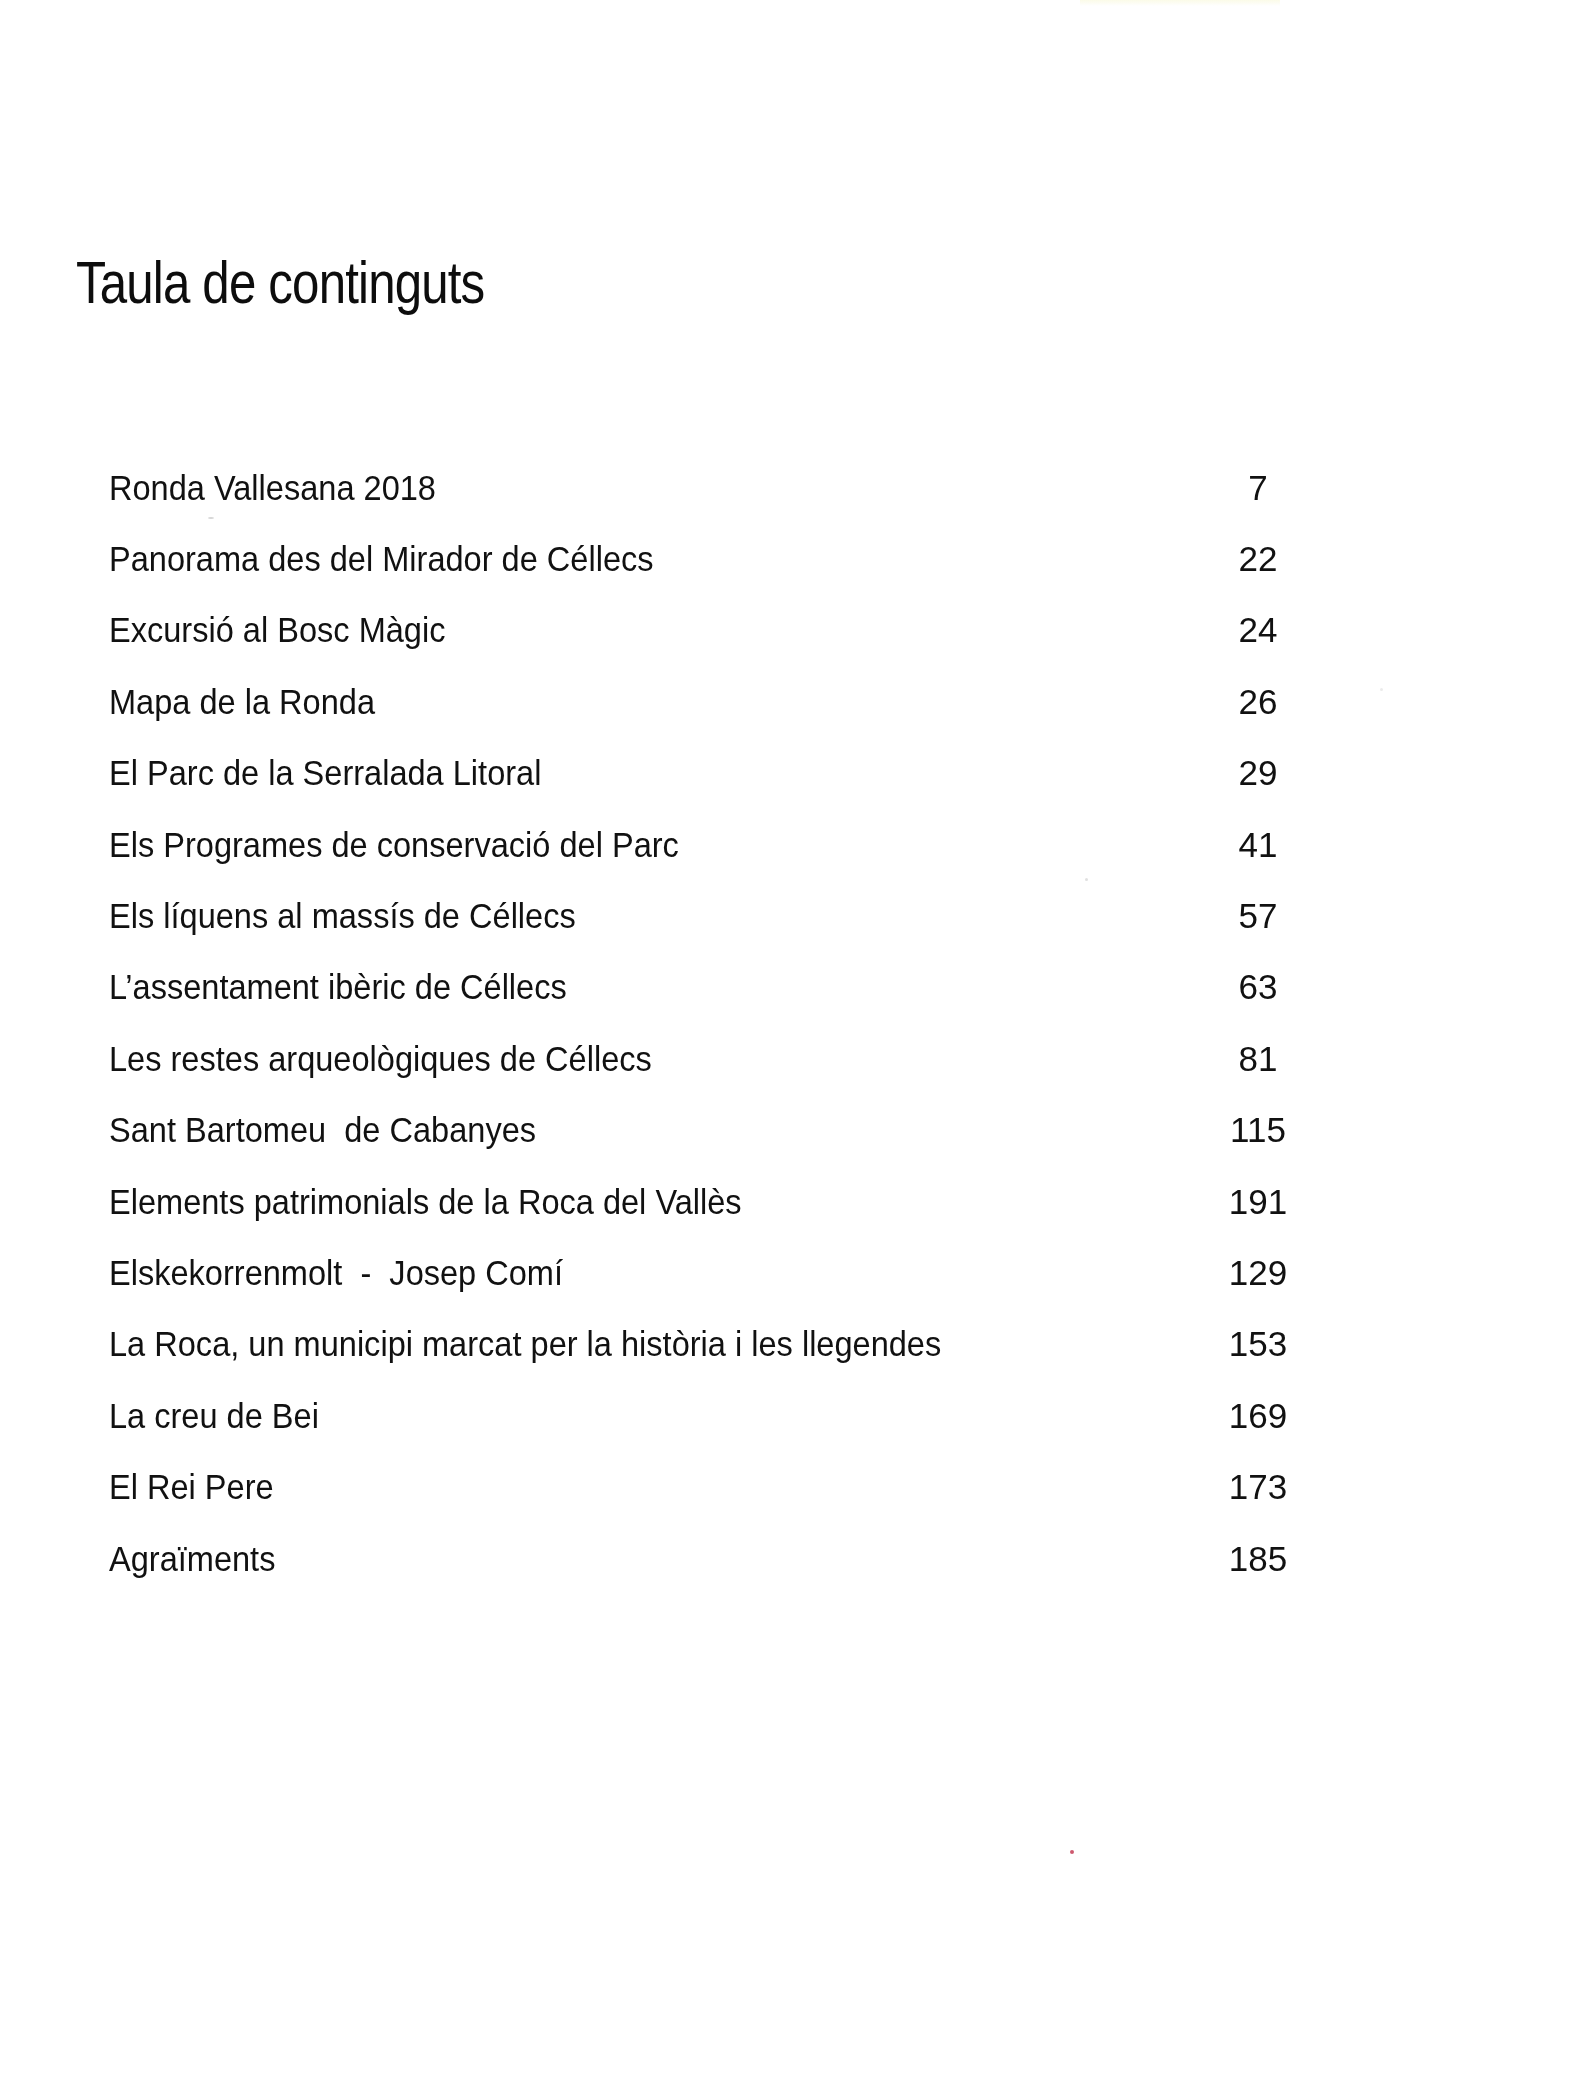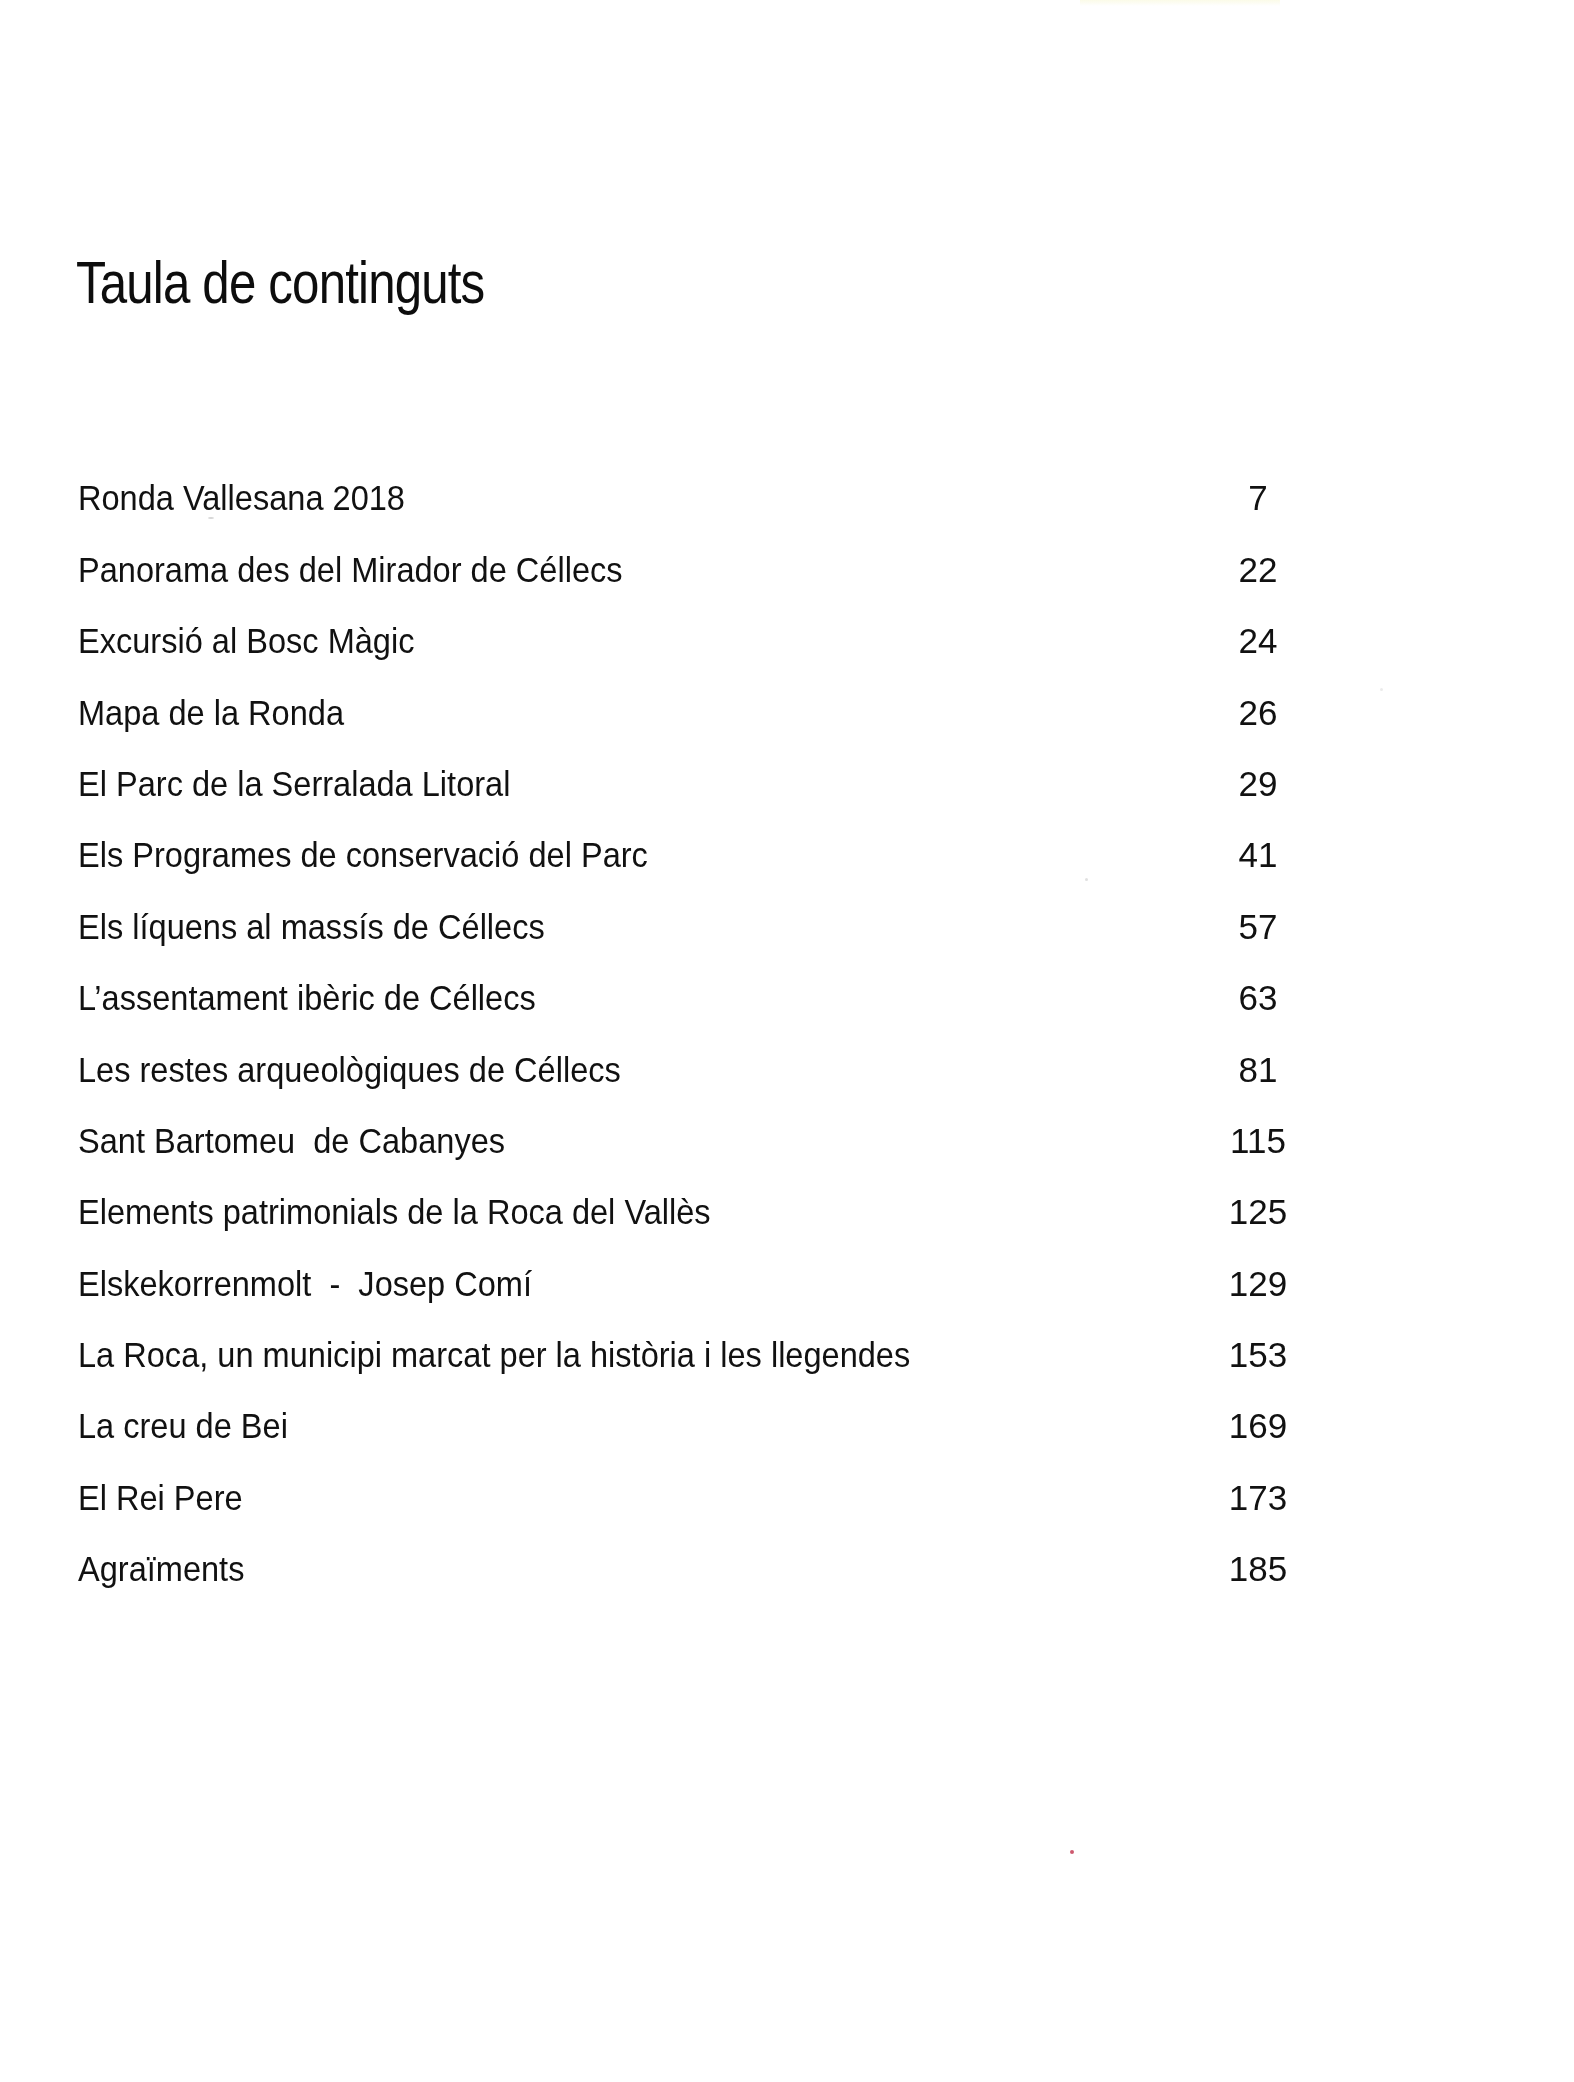--- a/index.html
+++ b/index.html
@@ -50,25 +50,26 @@
       left: 78px;
       top: 452px;
       width: 1230px;
       margin: 0;
       padding: 0;
       list-style: none;
     }
     .toc-row {
       display: flex;
       justify-content: space-between;
-      align-items: flex-end;
+      align-items: center;
       height: 71.4px;
       font-size: 35px;
       line-height: 50px;
       cursor: pointer;
+      margin-left: 31px;
     }
     .toc-label {
       white-space: pre;
       transform: scaleX(0.93);
       transform-origin: left center;
       display: inline-block;
       color: #111111;
     }
     .toc-page {
       width: 100px;
@@ -124,21 +125,21 @@
     <li class="toc-row">
       <span class="toc-label">Les restes arqueològiques de Céllecs</span>
       <span class="toc-page">81</span>
     </li>
     <li class="toc-row">
       <span class="toc-label">Sant Bartomeu  de Cabanyes</span>
       <span class="toc-page">115</span>
     </li>
     <li class="toc-row">
       <span class="toc-label">Elements patrimonials de la Roca del Vallès</span>
-      <span class="toc-page">125</span>
+      <span class="toc-page">191</span>
     </li>
     <li class="toc-row">
       <span class="toc-label">Elskekorrenmolt  -  Josep Comí</span>
       <span class="toc-page">129</span>
     </li>
     <li class="toc-row">
       <span class="toc-label">La Roca, un municipi marcat per la història i les llegendes</span>
       <span class="toc-page">153</span>
     </li>
     <li class="toc-row">

